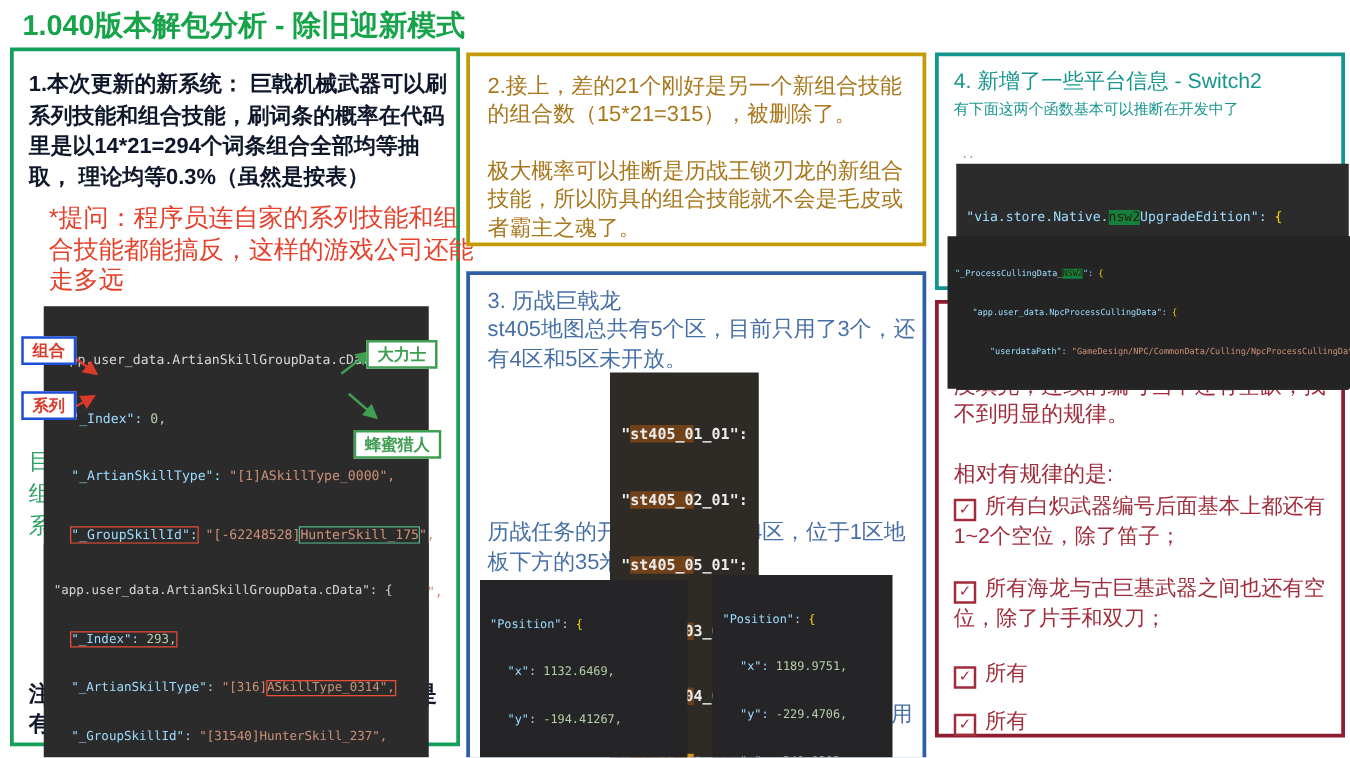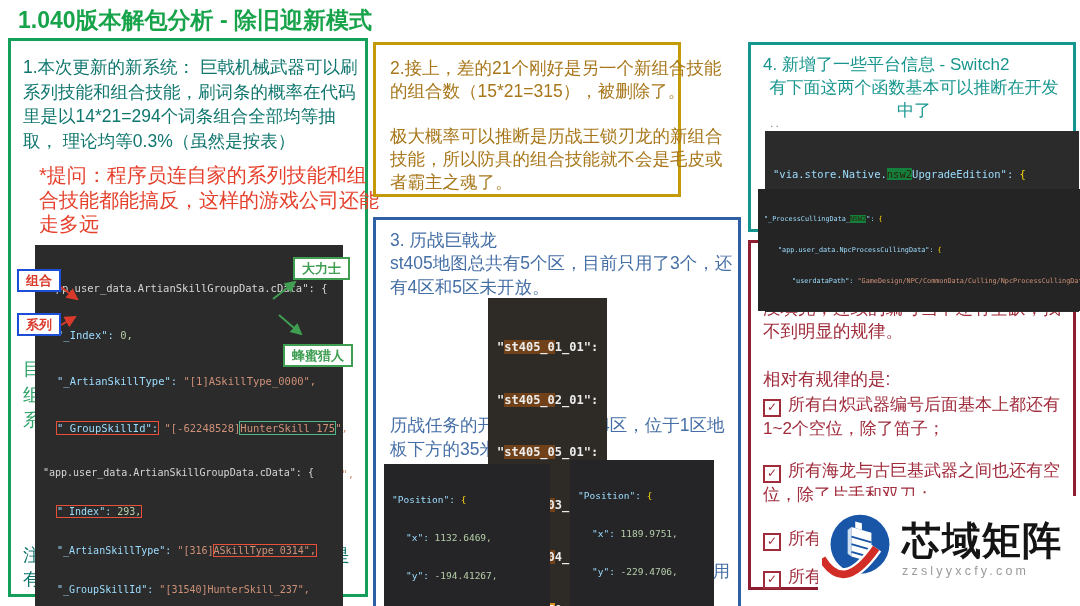--- a/index.html
+++ b/index.html
@@ -1,26 +1,26 @@
 <!DOCTYPE html>
 <html><head>
 <meta charset="utf-8">
 <style>
   html,body{margin:0;padding:0;background:#fff;}
   .canvas{position:relative;width:1080px;height:606px;background:#fff;overflow:hidden;
           font-family:"Liberation Sans","DejaVu Sans",sans-serif;}
   .title{position:absolute;left:18px;top:5px;margin:0;font-size:23px;font-weight:800;color:#16a34a;}
   .box{position:absolute;border:3px solid;background:#fff;box-sizing:border-box;}
   .box1{left:8px;top:38px;width:360px;height:559px;border-color:#14a05a;}
-  .box2{left:373px;top:42px;width:308px;height:155px;border-color:#c49a06;}
+  .box2{left:373px;top:42px;width:368px;height:155px;border-color:#c49a06;}
   .box3{left:373px;top:205px;width:368px;height:392px;border-color:#2e5fa3;margin-top:12px;}
   .box4{left:748px;top:42px;width:328px;height:190px;border-color:#12968f;}
   .box5{left:748px;top:240px;width:328px;height:350px;border-color:#8f1d31;}
   .box p{margin:0;position:absolute;}
-  .t-green{color:#0f766e;}
+  .t-green{color:#0f172a;font-weight:bold;}
   .t-red{color:#e5402c;}
   .t-gold{color:#a8771b;}
   .t-blue{color:#466fa6;}
   .t-teal{color:#18968e;}
   .t-dred{color:#a02c3c;}
   .b1-p1{left:12px;top:14px;width:340px;font-size:17.5px;line-height:24.5px;}
   .b1-p2{left:28px;top:122px;width:340px;font-size:20px;line-height:24.5px;}
   .code{position:absolute;background:#2b2b2b;color:#d6d6d6;font-family:"DejaVu Sans Mono",monospace;
         white-space:pre;z-index:1;}
   .ln{white-space:pre;}
@@ -28,42 +28,42 @@
   .ind2{padding-left:28px;}
   .k{color:#9cdcfe;}  .s{color:#ce9178;}  .n{color:#b5cea8;}  .pl{color:#d6d6d6;}  .br{color:#ffd70a;}
   .rb{outline:1.5px solid #e8503a;}
   .gb{outline:1.5px solid #52b788;}
   .c1{left:24px;top:204px;width:292px;font-size:10.5px;line-height:15.5px;padding:5px 8px;}
   .c2{left:24px;top:394px;width:292px;font-size:10px;line-height:13px;padding:5px 8px;}
   .tag{position:absolute;background:#fff;font-size:13px;font-weight:700;padding:1px 7px;line-height:17px;z-index:5;}
   .tag-red{border:2px solid #1d4ed8;color:#d93a2b;}
   .tag-green{border:2px solid #3f9e52;color:#3f9e52;}
   .tag-group{left:6px;top:228px;} .tag-series{left:6px;top:272px;}
-  .tag-strong{left:282px;top:216px;} .tag-honey{left:272px;top:303px;}
+  .tag-strong{left:282px;top:231px;} .tag-honey{left:272px;top:303px;}
   .arrows{position:absolute;left:0;top:0;z-index:4;pointer-events:none;}
   .totals{position:absolute;left:12px;top:316px;color:#2ba266;font-size:18px;line-height:25.5px;}
   .b1-note{left:12px;top:502px;width:340px;font-size:17.5px;line-height:24px;}
   .b2-p1{left:14px;top:12px;width:340px;font-size:17.5px;line-height:23px;}
   .b2-p2{left:14px;top:80px;width:340px;font-size:17.5px;line-height:23px;}
   .b3-title{left:14px;top:8px;font-size:17.5px;}
   .b3-p1{left:14px;top:32px;width:345px;font-size:17.5px;line-height:23.5px;}
   .st-code{left:112px;top:78px;padding:6px 9px;background:#2e2a25;color:#ececec;
            font-size:12px;line-height:17.5px;font-weight:700;}
   .hl-dim{background:#71421a;}
   .hl-br{background:#d68f1e;color:#fff;}
   .hl-n{background:#15803d;color:#2b1d06;}
   .b3-p2{left:14px;top:194px;width:348px;font-size:17.5px;line-height:23.5px;}
   .pos{background:#252528;font-size:9.5px;line-height:12.6px;padding:5px 8px;}
   .pos1{left:8px;top:244px;width:150px;}
   .pos2{left:194px;top:240px;width:128px;}
   .zone{position:absolute;font-size:18px;color:#466fa6;}
   .zone1{left:62px;top:316px;} .zone2{left:238px;top:318px;}
   .b3-p3{left:14px;top:341px;width:345px;font-size:17px;line-height:22px;}
   .b4-t1{left:12px;top:8px;width:306px;font-size:17px;line-height:23px;}
-  .b4-t2{left:12px;top:31px;width:302px;font-size:17px;line-height:23px;text-align:center;}
+  .b4-t2{left:12px;top:31px;width:302px;font-size:12px;line-height:23px;}
   .b4-dots{position:absolute;left:18px;top:74px;color:#888;font-size:9px;font-family:"DejaVu Sans Mono",monospace;}
   .c3{left:14px;top:86px;width:298px;font-size:10.5px;line-height:15.5px;padding:5px 8px;}
   .c4{left:7px;top:144px;width:312px;font-size:6.8px;line-height:10.4px;padding:4px 6px;background:#242424;}
   .b5-title{left:12px;top:6px;font-size:17.5px;}
   .b5-p1{left:12px;top:30px;width:306px;font-size:17.5px;line-height:23.5px;}
   .b5-p2{left:12px;top:124px;width:306px;font-size:17.5px;}
   .b5-i0{left:12px;top:150px;width:306px;font-size:17px;line-height:23px;}
   .b5-i1{left:12px;top:216px;width:306px;font-size:17px;line-height:23px;}
   .b5-i2{left:12px;top:284px;width:306px;font-size:17px;line-height:23px;}
   .b5-i3{left:12px;top:322px;width:306px;font-size:17px;line-height:23px;}
@@ -199,31 +199,14 @@
   <section class="box box5">
     <p class="t-dred b5-title">5. 武器编号相关</p>
     <p class="t-dred b5-p1">虽然已经是最后一次TU，但武器编号还没填完，连续的编号当中还有空缺，找不到明显的规律。</p>
     <p class="t-dred b5-p2">相对有规律的是:</p>
     <p class="t-dred b5-i0"><span class="cb">✓</span><span>所有白炽武器编号后面基本上都还有1~2个空位，除了笛子；</span></p>
     <p class="t-dred b5-i1"><span class="cb">✓</span><span>所有海龙与古巨基武器之间也还有空位，除了片手和双刀；</span></p>
     <p class="t-dred b5-i2"><span class="cb">✓</span><span>所有</span></p>
     <p class="t-dred b5-i3"><span class="cb">✓</span><span>所有</span></p>
   </section>
 
-  <div class="watermark">
-    <svg class="wm-logo" width="76" height="82" viewBox="0 0 80 84">
-      <circle cx="40" cy="38" r="31" fill="#1956a8"></circle>
-      <path d="M27 23 L31 20 L31 51 L27 48 Z" fill="#cfe0f2"></path>
-      <path d="M31 20 L52 26 L52 57 L31 51 Z" fill="#ffffff"></path>
-      <path d="M35 14 L42 16 L42 23 L35 21 Z" fill="#ffffff"></path>
-      <line x1="31" y1="30" x2="52" y2="36" stroke="#1956a8" stroke-width="2"></line>
-      <line x1="31" y1="38" x2="52" y2="44" stroke="#1956a8" stroke-width="2"></line>
-      <line x1="31" y1="46" x2="52" y2="52" stroke="#1956a8" stroke-width="2"></line>
-      <path d="M0 53 C 14 76, 32 78, 57 42" stroke="#ffffff" stroke-width="13" fill="none"></path>
-      <path d="M0 53 C 14 76, 32 78, 57 42" stroke="#d22c26" stroke-width="8" fill="none"></path>
-    </svg>
-    <div class="wm-col">
-      <div class="wm-name">芯域矩阵</div>
-      <div class="wm-url">zzslyyxcfy.com</div>
-    </div>
-  </div>
 
 </div>
 
 </body></html>

